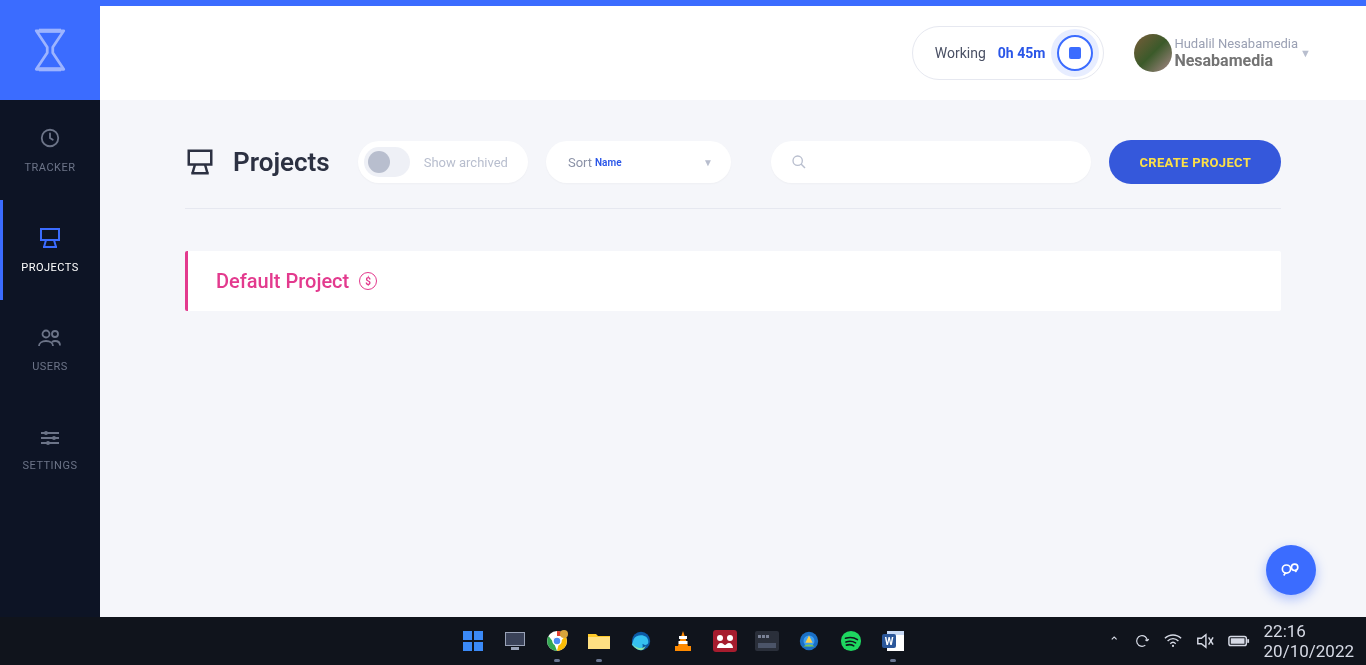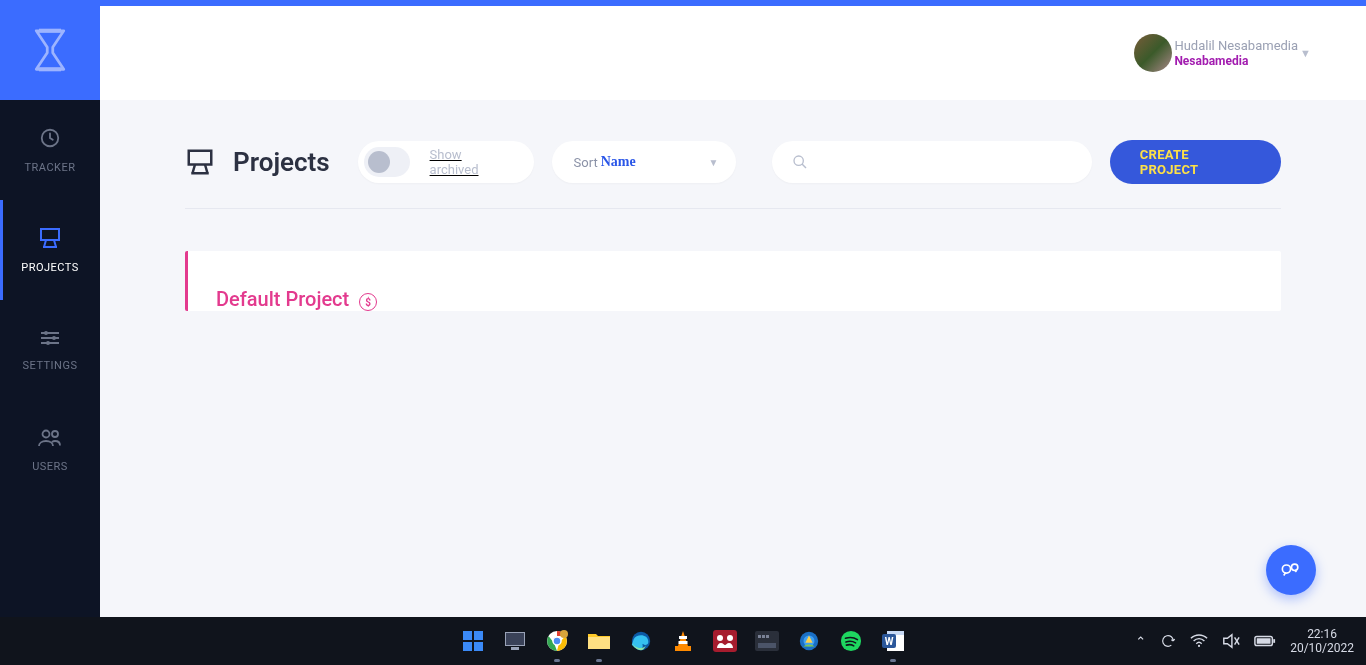--- a/index.html
+++ b/index.html
@@ -24,56 +24,56 @@
   .header { position: absolute; top: 6px; left: 100px; right: 0; height: 94px; background: #fff; display: flex; align-items: center; justify-content: flex-end; padding: 0 55px 0 30px; gap: 30px; z-index: 2; }
   .timer-pill { display: flex; align-items: center; gap: 12px; border: 1px solid #e6e8f0; border-radius: 40px; padding: 8px 10px 8px 22px; }
   .timer-pill .label { color: #4a5064; font-size: 14px; }
   .timer-pill .time { color: #2a56e8; font-weight: 700; font-size: 14px; }
   .stop-btn { width: 36px; height: 36px; border-radius: 50%; border: 2px solid #3b6cff; display: flex; align-items: center; justify-content: center; box-shadow: 0 0 0 6px rgba(59,108,255,0.12); background:#fff; }
   .stop-btn .square { width: 12px; height: 12px; background: #3b6cff; border-radius: 2px; }
   .user-area { display: flex; align-items: center; gap: 2px; cursor: pointer; }
   .avatar { width: 38px; height: 38px; border-radius: 50%; background: linear-gradient(135deg,#7a5c3a,#3b5a2a,#a88); }
   .user-text { display: flex; flex-direction: column; line-height: 1.2; }
   .user-text .line1 { color: #9aa0b3; font-size: 13px; }
-  .user-text .line2 { color: #a21caf; font-weight: 700; font-size: 12px; }
+  .user-text .line2 { color: #737373; font-weight: 700; font-size: 16px; }
   .chevron { color: #b8bece; font-size: 11px; }
 
   
   .content { position: absolute; top: 100px; left: 100px; right: 0; bottom: 48px; background: #f5f6fa; padding: 40px 85px 0 85px; }
   .toolbar { display: flex; align-items: center; border-bottom: 1px solid #e6e8f0; padding-bottom: 24px; gap: 18px; }
   .page-title-wrap { display: flex; align-items: center; gap: 18px; margin-right: 10px; }
   .page-title { font-size: 26px; font-weight: 600; color: #2c3142; }
   .pill { background: #fff; border-radius: 30px; height: 42px; display: flex; align-items: center; box-shadow: 0 1px 2px rgba(0,0,0,0.03); }
-  .archive-pill { padding: 0 20px 0 6px; gap: 20px; text-decoration: underline; }
+  .archive-pill { padding: 0 20px 0 6px; gap: 14px; }
   .toggle { width: 46px; height: 30px; border-radius: 20px; background: #eef0f6; position: relative; }
   .toggle .knob { position: absolute; left: 4px; top: 4px; width: 22px; height: 22px; border-radius: 50%; background: #b8bece; }
   .archive-label { color: #b8bece; font-size: 13px; }
   .sort-pill { padding: 0 18px 0 22px; gap: 3px; width: 185px; justify-content: flex-start; position: relative;}
   .sort-pill .lbl { color: #8b92a7; font-size: 13px; }
-  .sort-pill .val { color: #2a56e8; font-size: 14px; font-weight: 600; font-family: Liberation Serif, serif; }
+  .sort-pill .val { color: #2a56e8; font-size: 10px; font-weight: 600; }
   .sort-pill .arrow { position:absolute; right: 18px; color: #b8bece; font-size: 10px; }
   .spacer { flex: 1; }
   .search-pill { width: 320px; padding: 0 20px; gap: 12px;}
   .search-pill input { border: none; outline: none; font-size: 14px; color: #555; flex: 1; }
   .search-pill input::placeholder { color: #b8bece; }
   .create-btn { background: #3558db; color: #fde047; border-radius: 24px; height: 44px; padding: 0 30px; display: flex; align-items: center; font-size: 13px; font-weight: 700; letter-spacing: 0.3px; cursor: pointer; }
 
-  .project-card { margin-top: 42px; background: #fff; border-radius: 2px; border-left: 3px solid #e33a8e; height: 60px; display: flex; align-items: flex-end; padding: 0 28px; gap: 10px; }
+  .project-card { margin-top: 42px; background: #fff; border-radius: 2px; border-left: 3px solid #e33a8e; height: 60px; display: flex; align-items: center; padding: 0 28px; gap: 10px; }
   .project-name { color: #e33a8e; font-size: 20px; font-weight: 500; }
   .dollar-badge { width: 18px; height: 18px; border: 1.5px solid #e33a8e; border-radius: 50%; display:flex; align-items:center; justify-content:center; color:#e33a8e; font-size: 10px; font-weight:700; }
 
   .chat-fab { position: absolute; right: 50px; bottom: 70px; width: 50px; height: 50px; border-radius: 50%; background: #3b6cff; display:flex; align-items:center; justify-content:center; cursor:pointer; box-shadow: 0 4px 12px rgba(59,108,255,0.4); z-index:5;}
 
   
   .taskbar { position: absolute; left: 0; right: 0; bottom: 0; height: 48px; background: #10141c; display: flex; align-items: center; z-index: 10; }
   .taskbar .center { position: absolute; left: 50%; transform: translateX(-50%); display: flex; gap: 10px; align-items: center; height: 100%; }
   .tb-icon { width: 32px; height: 32px; border-radius: 4px; display:flex; align-items:center; justify-content:center; position:relative;}
   .tb-icon.running::after { content:''; position:absolute; bottom:-5px; left:50%; transform:translateX(-50%); width:6px; height:3px; border-radius:2px; background:#6a7590; }
   .tray { position:absolute; right: 12px; display:flex; align-items:center; gap: 14px; color:#d6dae5; font-size: 12px; }
-  .tray .clock { text-align: center; line-height:1.2; font-size: 12px;}
+  .tray .clock { text-align: left; line-height:1.2; font-size: 17px;}
 </style>
 </head>
 <body>
 
 <div class="viewport">
   <div class="browser-top"></div>
 
   <aside class="sidebar">
     <div class="sidebar-logo-wrap">
       <svg viewBox="0 0 24 32">
@@ -88,43 +88,50 @@
           <path d="M12 7v5l3 2" stroke="currentColor" stroke-width="2" fill="none" stroke-linecap="round"></path>
         </svg>
       <span>TRACKER</span>
     </div>
     <div class="nav-item active">
       <svg width="24" height="22" viewBox="0 0 24 22" class="nav-icon">
           <rect x="3" y="2" width="18" height="11" fill="none" stroke="currentColor" stroke-width="2"></rect>
           <path d="M8 13 L6 20 M16 13 L18 20 M5 20 H19" stroke="currentColor" stroke-width="2" fill="none"></path>
         </svg>
       <span>PROJECTS</span>
+    </div>
+    <div class="nav-item">
+      <svg width="26" height="20" viewBox="0 0 26 20" class="nav-icon">
+          <circle cx="9" cy="6" r="3.5" fill="none" stroke="currentColor" stroke-width="1.8"></circle>
+          <circle cx="18" cy="6" r="3" fill="none" stroke="currentColor" stroke-width="1.8"></circle>
+          <path d="M2 18c0-3 3-5 7-5s7 2 7 5 M15 14c1-.7 2-1 3-1 3 0 5 1.8 5 4.5" fill="none" stroke="currentColor" stroke-width="1.8"></path>
+        </svg>
+      <span>USERS</span>
     </div>
     <div class="nav-item">
       <svg width="22" height="18" viewBox="0 0 22 18" class="nav-icon">
           <line x1="2" y1="4" x2="20" y2="4" stroke="currentColor" stroke-width="2"></line>
           <line x1="2" y1="9" x2="20" y2="9" stroke="currentColor" stroke-width="2"></line>
           <line x1="2" y1="14" x2="20" y2="14" stroke="currentColor" stroke-width="2"></line>
           <circle cx="7" cy="4" r="2" fill="currentColor"></circle>
           <circle cx="15" cy="9" r="2" fill="currentColor"></circle>
           <circle cx="9" cy="14" r="2" fill="currentColor"></circle>
         </svg>
       <span>SETTINGS</span>
     </div>
-    <div class="nav-item">
-      <svg width="26" height="20" viewBox="0 0 26 20" class="nav-icon">
-          <circle cx="9" cy="6" r="3.5" fill="none" stroke="currentColor" stroke-width="1.8"></circle>
-          <circle cx="18" cy="6" r="3" fill="none" stroke="currentColor" stroke-width="1.8"></circle>
-          <path d="M2 18c0-3 3-5 7-5s7 2 7 5 M15 14c1-.7 2-1 3-1 3 0 5 1.8 5 4.5" fill="none" stroke="currentColor" stroke-width="1.8"></path>
-        </svg>
-      <span>USERS</span>
-    </div>
   </aside>
 
   <header class="header">
+    <div class="timer-pill">
+      <span class="label">Working</span>
+      <span class="time">0h 45m</span>
+      <div class="stop-btn">
+          <div class="square"></div>
+        </div>
+    </div>
     <div class="user-area">
       <div class="avatar"></div>
       <div class="user-text">
         <span class="line1">Hudalil Nesabamedia</span>
         <span class="line2">Nesabamedia</span>
       </div>
       <span class="chevron">▼</span>
     </div>
   </header>
 

